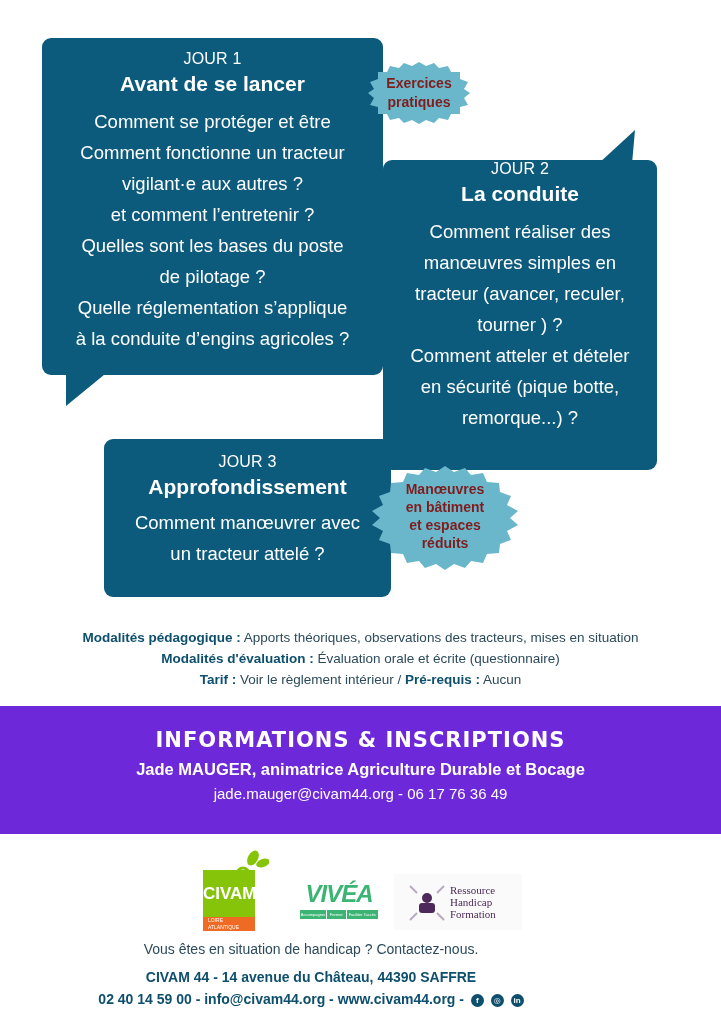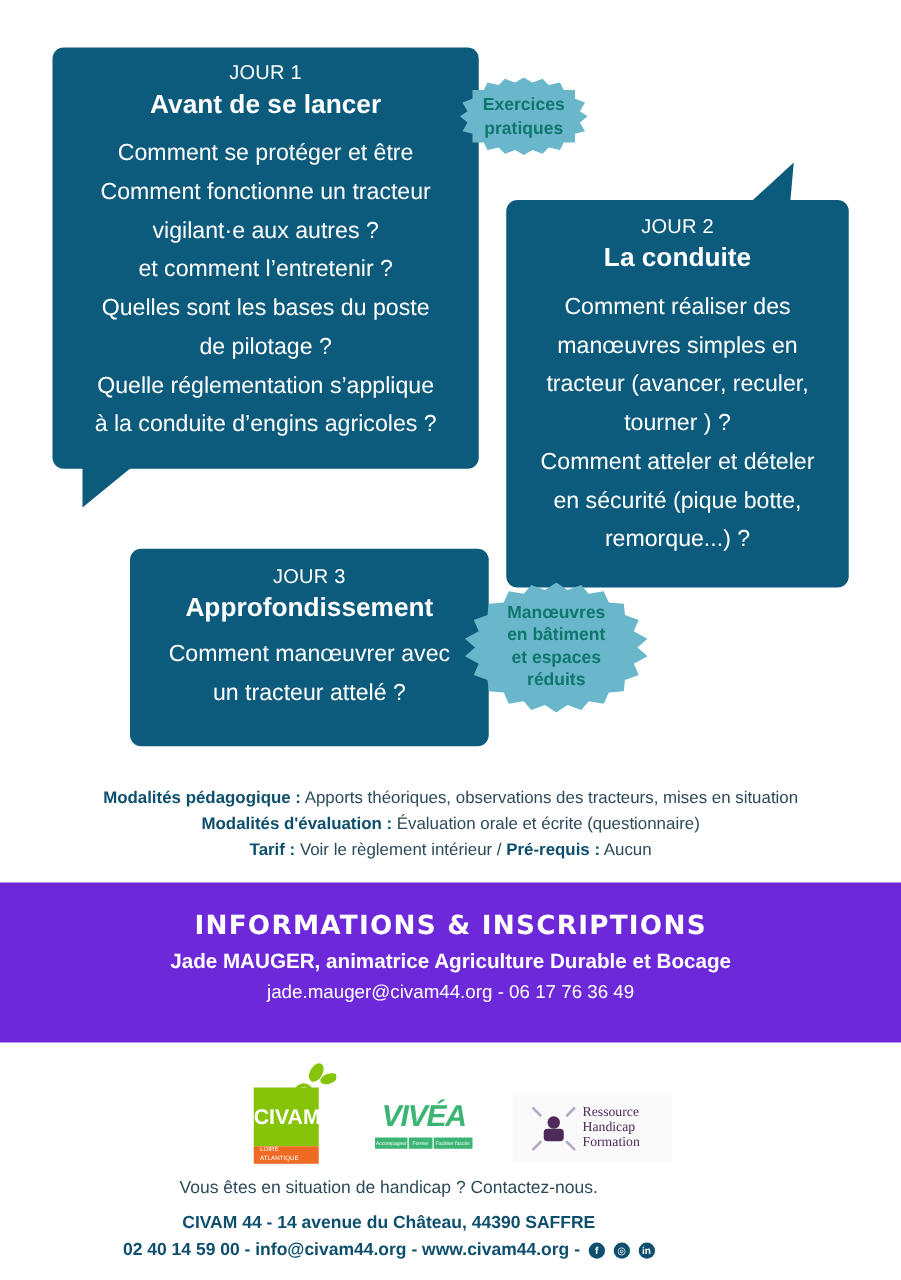--- a/index.html
+++ b/index.html
@@ -10,26 +10,26 @@
     }
     .bubble {
       position: absolute; background: #0d5b7c; border-radius: 9px;
       text-align: center; color: #ffffff;
     }
     .bubble .day { font-size: 16px; letter-spacing: 0.2px; }
     .bubble .title { font-size: 21px; font-weight: bold; margin-top: 4px; }
     .bubble .body { font-size: 18.5px; line-height: 31px; margin-top: 10px; }
     .tail { position: absolute; }
     #b1 { left: 42px; top: 38px; width: 341px; height: 337px; padding-top: 12px; }
-    #b2 { left: 405px; top: 160px; width: 274px; height: 310px; padding-top: 13px; }
+    #b2 { left: 383px; top: 160px; width: 274px; height: 310px; }
     #b3 { left: 69px; top: 439px; width: 287px; height: 158px; padding-top: 14px; margin-left: 35px; }
     #b3 .body { margin-top: 8px; }
     .burst { position: absolute; }
     .burst-text {
-      position: absolute; color: #0f766e; font-weight: bold; text-align: center;
+      position: absolute; color: #7f1d1d; font-weight: bold; text-align: center;
       font-size: 14px; line-height: 19px; width: 100%;
     }
     .info {
       position: absolute; left: 0; width: 721px; top: 627px; text-align: center;
       color: #2b4a5a; font-size: 13.5px; line-height: 21px;
     }
     .info b { color: #0d4f6d; }
     .green {
       position: absolute; left: 0; top: 706px; width: 721px; height: 128px;
       background: #6d28d9; text-align: center; color: #ffffff;
@@ -158,21 +158,21 @@
 
   <div style="position:absolute;left:300px;top:30px;width:78px;height:50px">
     <div style="color:#3cb574;font-weight:900;font-size:24px;font-style:italic;text-align:center;letter-spacing:-1px">VIVÉA</div>
     <div style="display:flex;gap:1px;margin-top:2px">
       <span style="flex:1;background:#3cb574;color:#fff;font-size:4px;height:9px;line-height:9px;text-align:center;overflow:hidden">Accompagner</span>
       <span style="flex:0.7;background:#3cb574;color:#fff;font-size:4px;height:9px;line-height:9px;text-align:center;overflow:hidden">Former</span>
       <span style="flex:1.2;background:#3cb574;color:#fff;font-size:4px;height:9px;line-height:9px;text-align:center;overflow:hidden">Faciliter l'accès</span>
     </div>
   </div>
 
-  <div style="position:absolute;left:410px;top:24px;width:128px;height:56px;background:#fafafa">
+  <div style="position:absolute;left:394px;top:24px;width:128px;height:56px;background:#fafafa">
     <svg width="38" height="38" style="position:absolute;left:14px;top:10px">
       <circle cx="19" cy="14" r="5" fill="#4d2a5a"></circle>
       <rect x="11" y="19" width="16" height="10" rx="3" fill="#4d2a5a"></rect>
       <line x1="2" y1="2" x2="9" y2="9" stroke="#b8a9c0" stroke-width="2"></line>
       <line x1="36" y1="2" x2="29" y2="9" stroke="#b8a9c0" stroke-width="2"></line>
       <line x1="2" y1="36" x2="9" y2="29" stroke="#b8a9c0" stroke-width="2"></line>
       <line x1="36" y1="36" x2="29" y2="29" stroke="#b8a9c0" stroke-width="2"></line>
     </svg>
     <div style="position:absolute;left:56px;top:10px;color:#4d2a5a;font-family:'Liberation Serif',serif;font-size:11px;line-height:12px">
       <div>Ressource</div>

